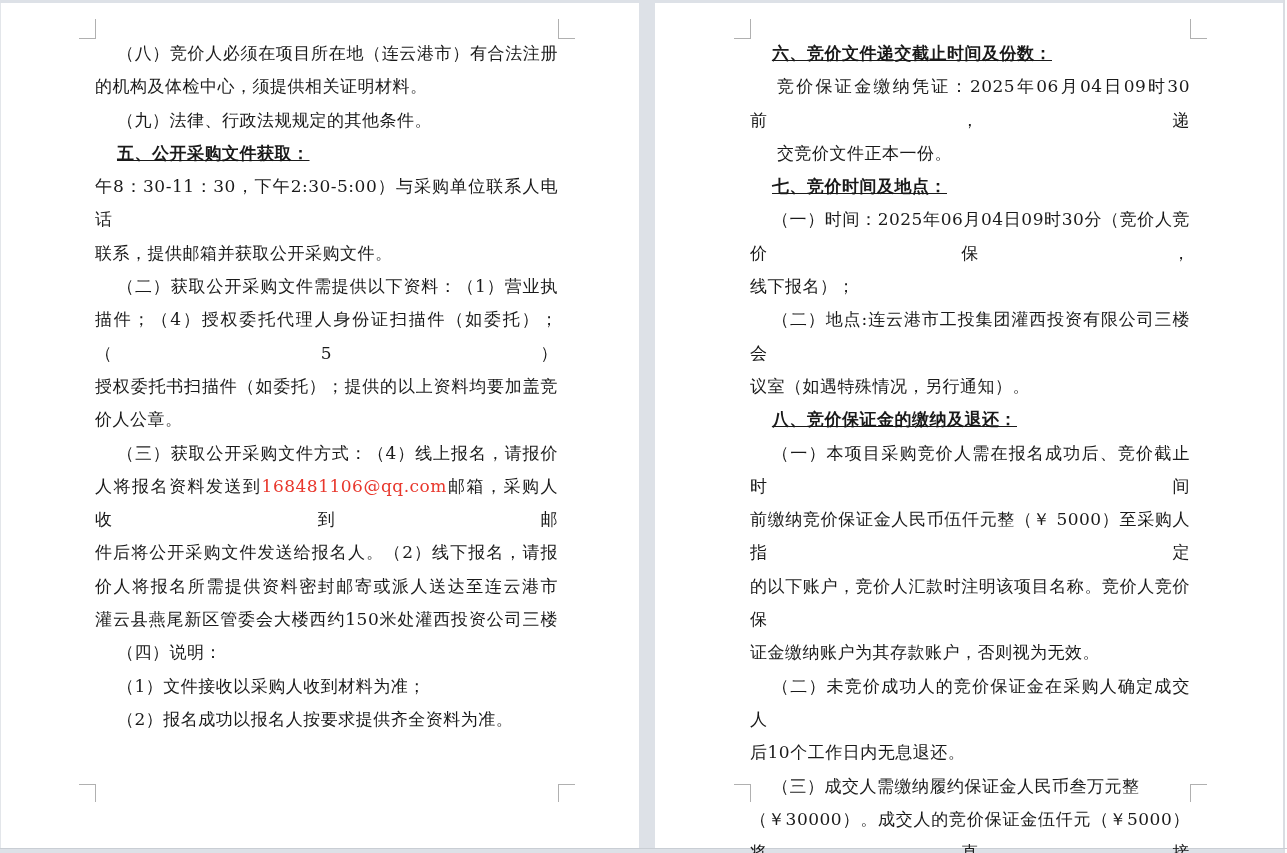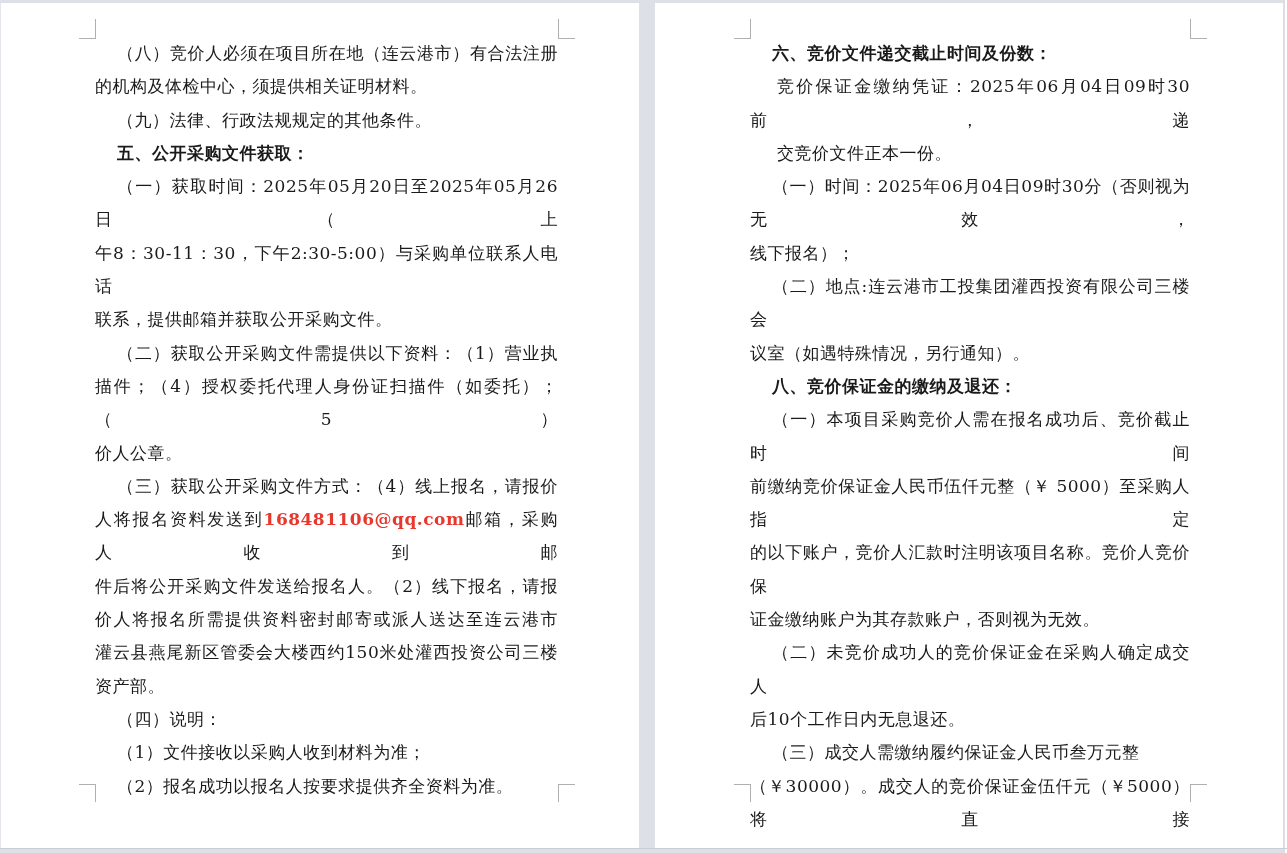--- a/index.html
+++ b/index.html
@@ -44,21 +44,21 @@
     letter-spacing:0.5px;
   }
   #text1{left:95px;width:463px;}
   #text2{left:750px;width:440px;}
   .line{white-space:nowrap;}
   .line.full{
     white-space:normal;
     text-align:justify;
     text-align-last:justify;
   }
-  .line.bold{font-weight:bold;}
+  .line.bold{font-weight:bold;text-decoration:underline;}
   .line.ind{text-indent:22px;}
   .line.ind2{text-indent:27px;}
 </style>
 </head>
 <body>
 
 <div class="page" id="page1"></div>
 <div class="page" id="page2"></div>
 
 <div class="edge-line"></div>
@@ -73,41 +73,41 @@
 <div class="crop tl" style="left:734px;top:19px;height:19px;"></div>
 <div class="crop tr" style="left:1190px;top:19px;height:19px;"></div>
 <div class="crop bl" style="left:734px;top:784px;"></div>
 <div class="crop br" style="left:1190px;top:784px;"></div>
 
 <div class="textcol" id="text1">
     <div class="line full ind"><span>（八）竞价人必须在项目所在地（连云港市）有合法注册</span></div>
     <div class="line"><span>的机构及体检中心，须提供相关证明材料。</span></div>
     <div class="line ind"><span>（九）法律、行政法规规定的其他条件。</span></div>
     <div class="line bold ind"><span>五、公开采购文件获取：</span></div>
-    <div class="line full ind"><span>（一）获取时间：2025年05月20日至2025年05月26日（上</span></div>
     <div class="line full"><span>午8：30-11：30，下午2:30-5:00）与采购单位联系人电话</span></div>
     <div class="line"><span>联系，提供邮箱并获取公开采购文件。</span></div>
     <div class="line full ind"><span>（二）获取公开采购文件需提供以下资料：（1）营业执</span></div>
     <div class="line full"><span>描件；（4）授权委托代理人身份证扫描件（如委托）；（5）</span></div>
+    <div class="line full"><span>授权委托书扫描件（如委托）；提供的以上资料均要加盖竞</span></div>
     <div class="line"><span>价人公章。</span></div>
     <div class="line full ind"><span>（三）获取公开采购文件方式：（4）线上报名，请报价</span></div>
-    <div class="line full"><span>人将报名资料发送到</span><span style="color: rgb(232, 55, 44); font-weight: bold;">168481106@qq.com</span><span>邮箱，采购人收到邮</span></div>
+    <div class="line full"><span>人将报名资料发送到</span><span style="color: rgb(232, 55, 44);">168481106@qq.com</span><span>邮箱，采购人收到邮</span></div>
     <div class="line full"><span>件后将公开采购文件发送给报名人。（2）线下报名，请报</span></div>
     <div class="line full"><span>价人将报名所需提供资料密封邮寄或派人送达至连云港市</span></div>
     <div class="line full"><span>灌云县燕尾新区管委会大楼西约150米处灌西投资公司三楼</span></div>
-    <div class="line"><span>资产部。</span></div>
     <div class="line ind"><span>（四）说明：</span></div>
     <div class="line ind"><span>（1）文件接收以采购人收到材料为准；</span></div>
     <div class="line ind"><span>（2）报名成功以报名人按要求提供齐全资料为准。</span></div>
   </div>
 <div class="textcol" id="text2">
     <div class="line bold ind"><span>六、竞价文件递交截止时间及份数：</span></div>
     <div class="line full ind2"><span>竞价保证金缴纳凭证：2025年06月04日09时30前，递</span></div>
     <div class="line ind2"><span>交竞价文件正本一份。</span></div>
-    <div class="line full ind"><span>（一）时间：2025年06月04日09时30分（否则视为无效，</span></div>
+    <div class="line bold ind"><span>七、竞价时间及地点：</span></div>
+    <div class="line full ind"><span>（一）时间：2025年06月04日09时30分（竞价人竞价保，</span></div>
     <div class="line"><span>线下报名）；</span></div>
     <div class="line full ind"><span>（二）地点:连云港市工投集团灌西投资有限公司三楼会</span></div>
     <div class="line"><span>议室（如遇特殊情况，另行通知）。</span></div>
     <div class="line bold ind"><span>八、竞价保证金的缴纳及退还：</span></div>
     <div class="line full ind"><span>（一）本项目采购竞价人需在报名成功后、竞价截止时间</span></div>
     <div class="line full"><span>前缴纳竞价保证金人民币伍仟元整（￥ 5000）至采购人指定</span></div>
     <div class="line full"><span>的以下账户，竞价人汇款时注明该项目名称。竞价人竞价保</span></div>
     <div class="line"><span>证金缴纳账户为其存款账户，否则视为无效。</span></div>
     <div class="line full ind"><span>（二）未竞价成功人的竞价保证金在采购人确定成交人</span></div>
     <div class="line"><span>后10个工作日内无息退还。</span></div>

